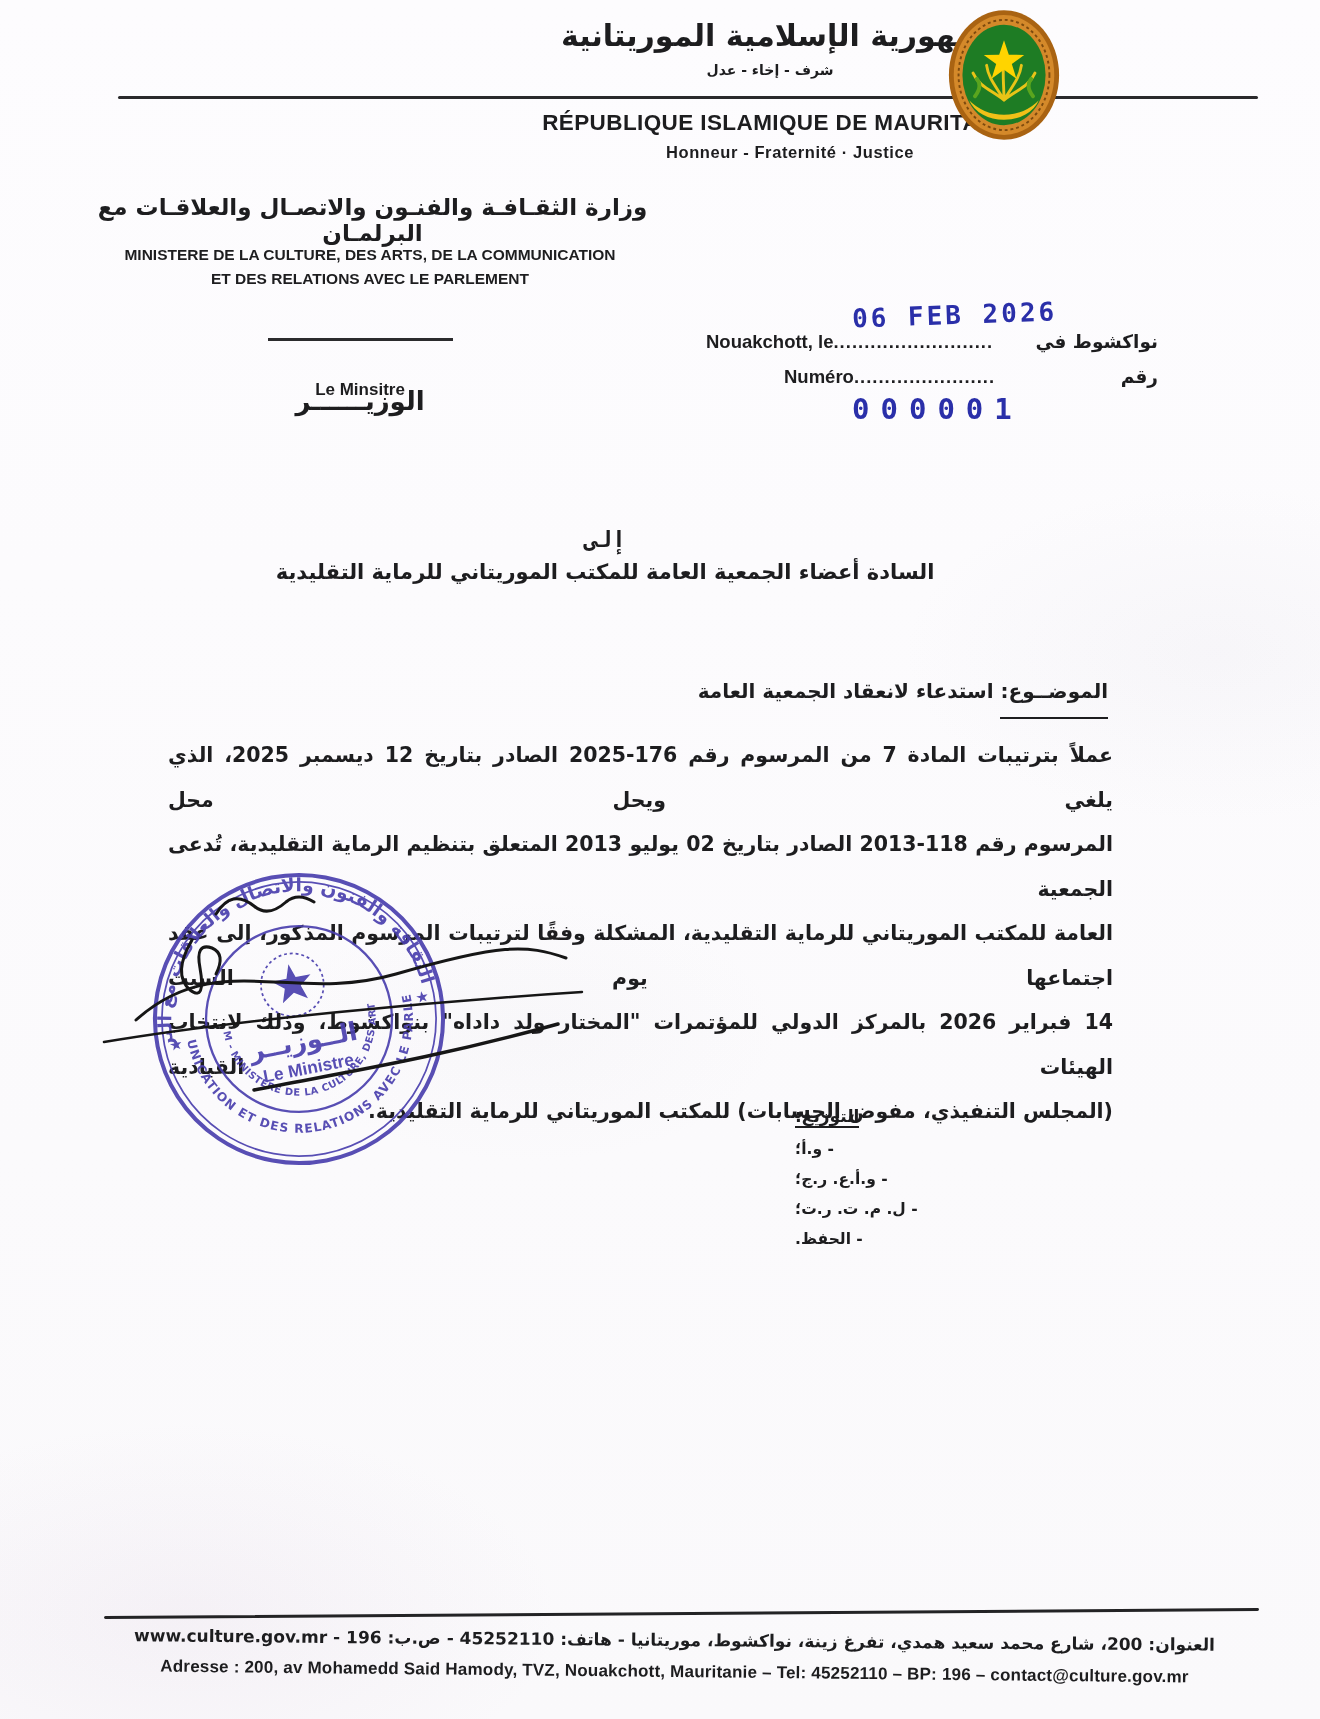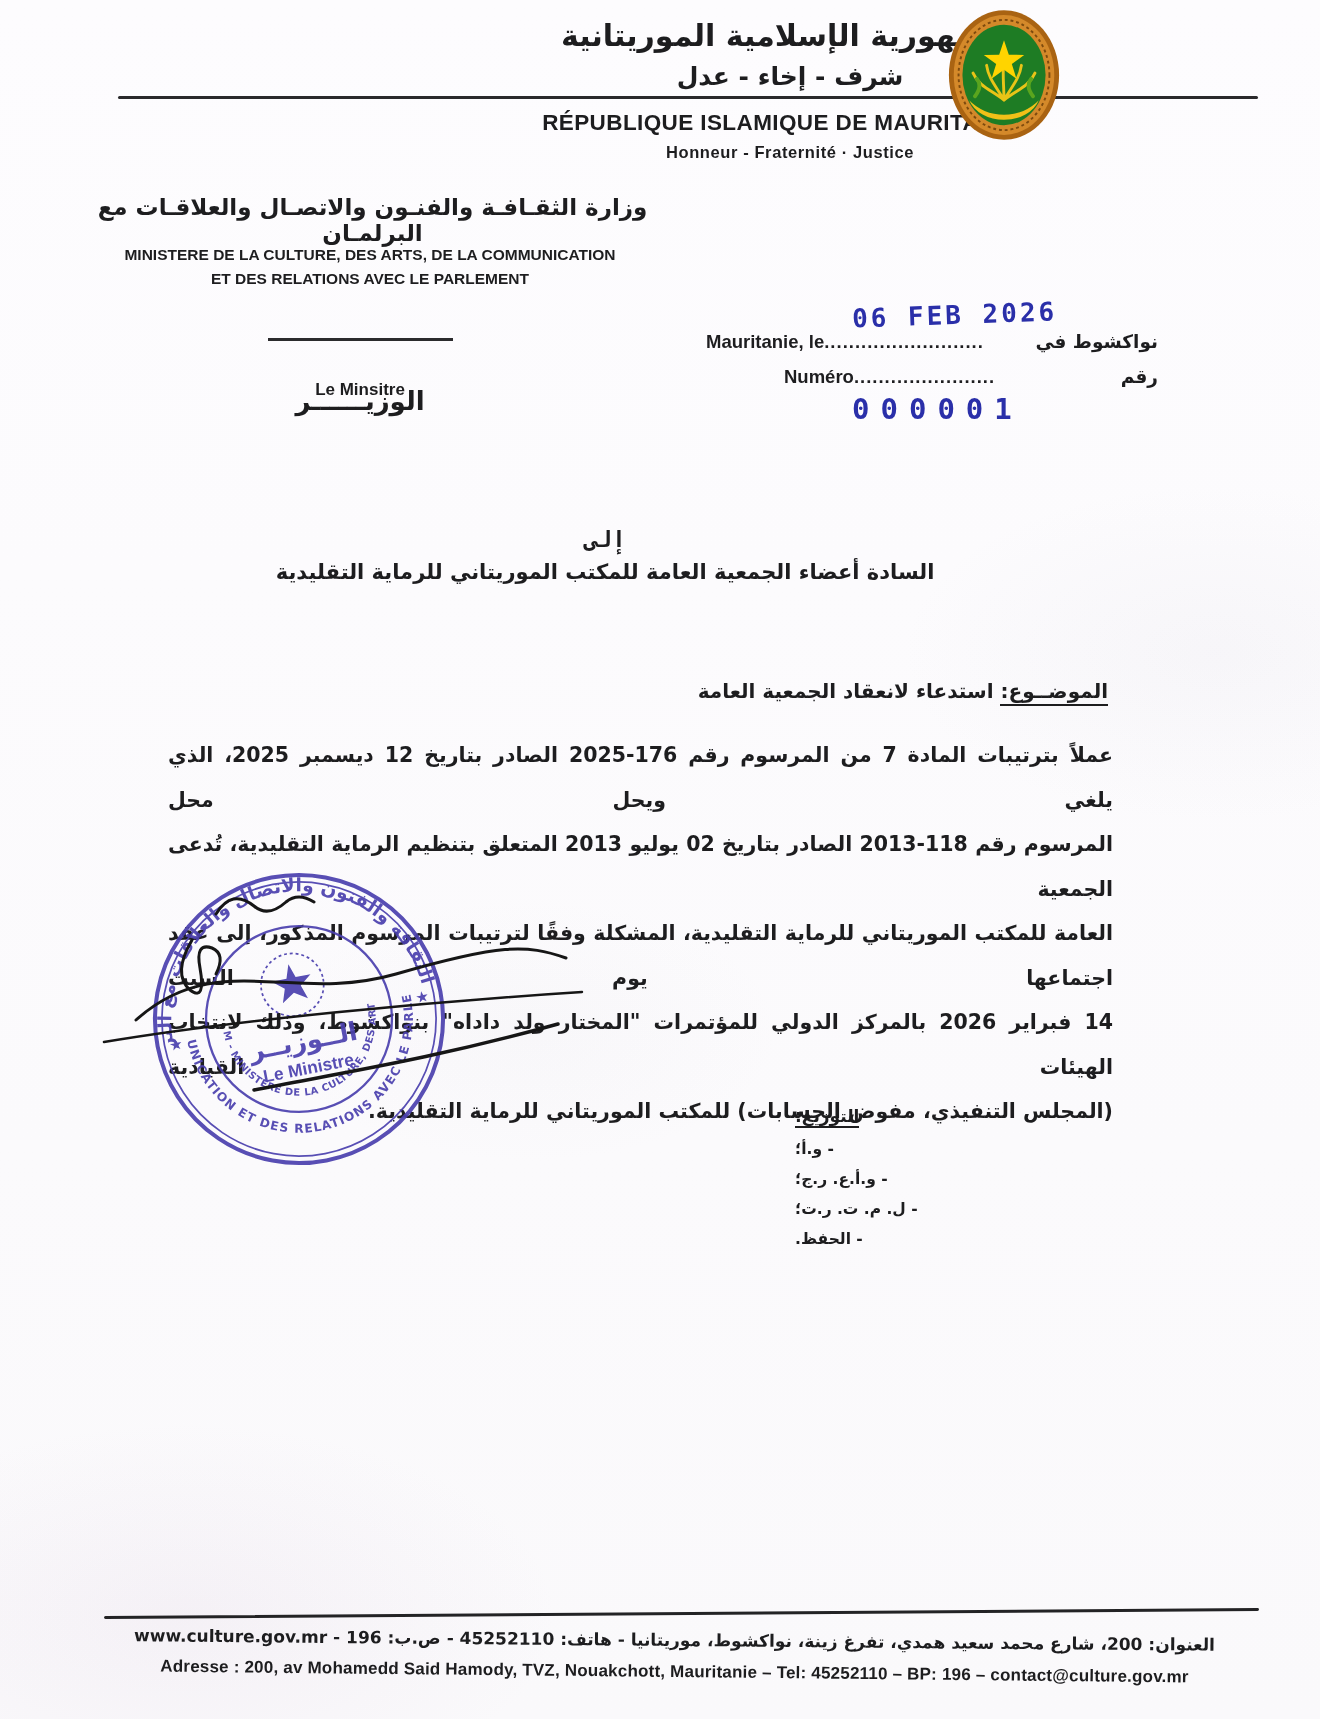--- a/index.html
+++ b/index.html
@@ -11,25 +11,25 @@
       radial-gradient(420px 220px at 40% 60%, rgba(205,205,215,.07), transparent 60%),
       linear-gradient(#fdfcfe,#faf9fb);
     font-family:"DejaVu Sans",sans-serif;color:#1d1d1f;
   }
   .abs{position:absolute;}
   .ar{direction:rtl;}
   .ctr{text-align:center;}
   .latin{font-family:"Liberation Sans","DejaVu Sans",sans-serif;}
   .mono{font-family:"DejaVu Sans Mono",monospace;}
   .blue{color:#2a2fa9;}
-  .u{border-bottom:2px solid #1d1d1f;padding-bottom:1px;}
+  .u{border-bottom:2px solid #1d1d1f;padding-bottom:14px;}
 
   
   .republic-ar{left:440px;top:18px;width:700px;font-size:30px;font-weight:bold;letter-spacing:.5px;}
-  .motto-ar{left:440px;top:62px;width:700px;font-size:25px;font-weight:bold;}
+  .motto-ar{left:420px;top:62px;width:700px;font-size:14px;font-weight:bold;}
   .head-rule{left:118px;top:96px;width:1140px;height:3px;background:#2a2a2c;border-radius:2px;}
   .republic-fr{left:400px;top:110px;width:760px;font-size:22.5px;font-weight:bold;letter-spacing:.4px;}
   .motto-fr{left:430px;top:143px;width:720px;font-size:16.5px;font-weight:bold;letter-spacing:.6px;}
   .emblem{left:946px;top:6px;width:116px;height:138px;z-index:5;}
 
   
   .ministry-ar{left:90px;top:194px;width:565px;font-size:23px;font-weight:bold;}
   .ministry-fr1{left:70px;top:246px;width:600px;font-size:15.5px;font-weight:bold;}
   .ministry-fr2{left:70px;top:270px;width:600px;font-size:15.5px;font-weight:bold;}
   .minister-rule{left:268px;top:338px;width:185px;height:2.5px;background:#2b2b2d;}
@@ -91,21 +91,21 @@
   </svg>
 
   <div class="abs ar ctr ministry-ar">وزارة الثقـافـة والفنـون والاتصـال والعلاقـات مع البرلمـان</div>
   <div class="abs ctr latin ministry-fr2">ET DES RELATIONS AVEC LE PARLEMENT</div>
   <div class="abs ctr latin ministry-fr1">MINISTERE DE LA CULTURE, DES ARTS, DE LA COMMUNICATION</div>
   <div class="abs minister-rule"></div>
   <div class="abs ar ctr minister-ar">الوزيــــــر</div>
   <div class="abs ctr latin minister-fr">Le Minsitre</div>
 
   <div class="abs dateline latin">
-    <span>Mauritanie, le</span>
+    <span>Nouakchott, le</span>
       <span class="dots">..........................</span>
       <span class="ar" style="font-family:'DejaVu Sans',sans-serif">نواكشوط في</span>
   </div>
   <div class="abs mono blue date-stamp">06 FEB 2026</div>
   <div class="abs numline latin">
     <span>Numéro</span>
       <span class="dots">.......................</span>
       <span class="ar" style="font-family:'DejaVu Sans',sans-serif">رقم</span>
   </div>
   <div class="abs mono blue num-stamp">000001</div>

